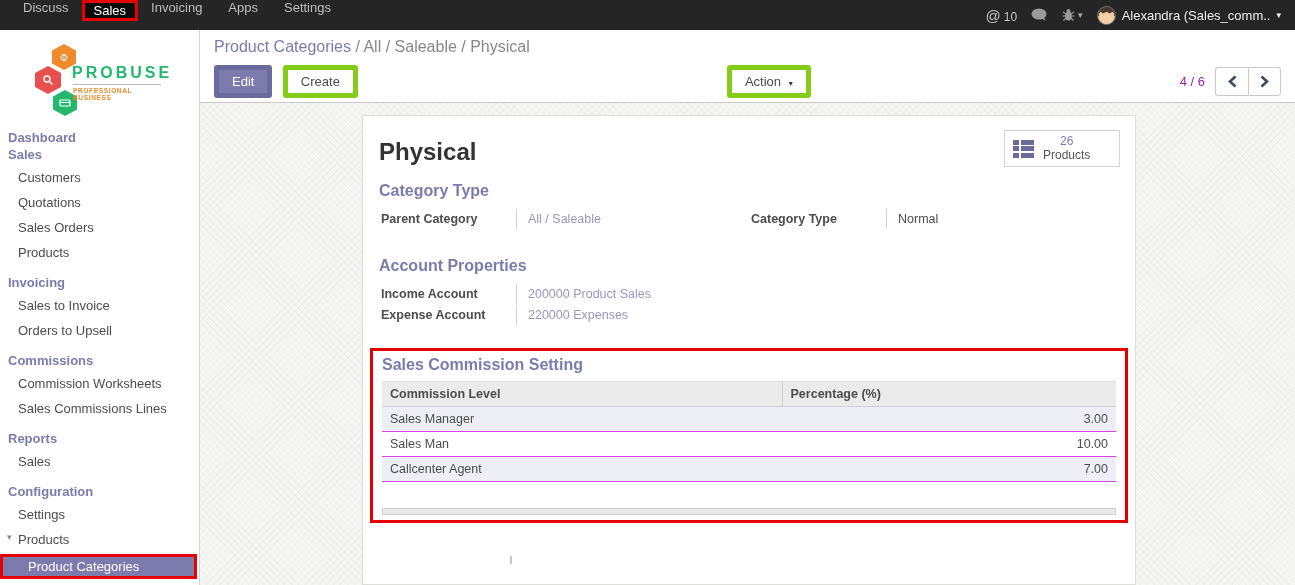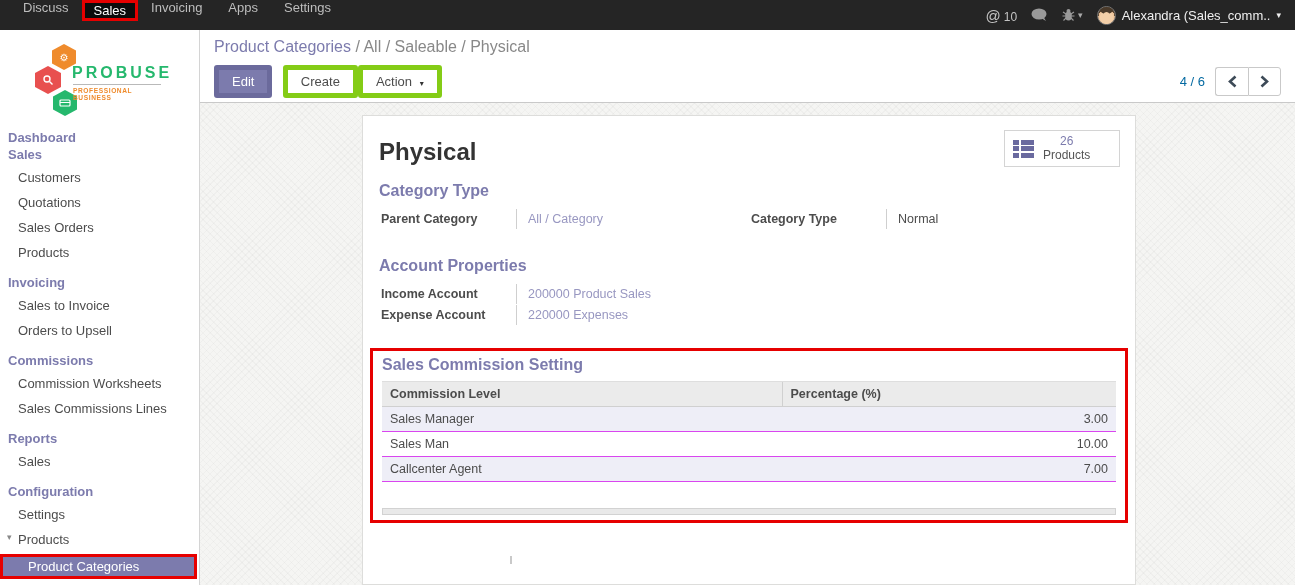--- a/index.html
+++ b/index.html
@@ -46,23 +46,23 @@
   .nav-selected { background:#7c7bad; color:#fff; border:3px solid #e60000; padding:2px 8px 2px 25px; margin:4px 2px 0 0; }
 
   
   .control-panel { background:#fff; border-bottom:1px solid #c9c9c9; padding:8px 14px 10px 14px; height:73px; }
   .breadcrumb { font-size:16px; color:#888; margin-bottom:9px; }
   .breadcrumb .bc-link { color:#7c7bad; cursor:pointer; }
   .cp-row { display:flex; align-items:center; }
   .btn { font-size:13px; border-radius:3px; padding:4px 13px; cursor:pointer; border:5px solid #84cc16; background:#fff; color:#4c4c4c; }
   .btn-primary { background:#7c7bad; border-color:#6b6a9c; color:#fff; }
   .btn + .btn { margin-left:6px; }
-  .cp-center { flex:1; display:flex; }
+  .cp-center { flex:1; display:flex; justify-content:center; }
   .cp-right { display:flex; align-items:center; gap:10px; }
-  .pager-txt { font-size:13px; color:#0369a1; }
+  .pager-txt { font-size:13px; color:#a21caf; }
   .pager-btns { display:flex; }
   .pager-btn { width:33px; height:29px; background:#fff; border:1px solid #c9c9c9; display:flex; align-items:center; justify-content:center; cursor:pointer; }
   .pager-btn:first-child { border-right:none; border-radius:3px 0 0 3px; }
   .pager-btn:last-child { border-radius:0 3px 3px 0; }
   .action-caret { font-size:8px; margin-left:4px; color:#333; }
 
   
   .content { flex:1; background-color:#f5f5f3;
     background-image:repeating-linear-gradient(45deg, rgba(0,0,0,0.025) 0 1px, transparent 1px 5px),
                      repeating-linear-gradient(-45deg, rgba(0,0,0,0.025) 0 1px, transparent 1px 5px);
@@ -238,21 +238,21 @@
               <div class="stat-label">Products</div>
             </span>
           </button>
 
           <h1 class="sheet-title">Physical</h1>
 
           <div class="section-heading h-cat">Category Type</div>
           <div class="field-grid">
             <div class="field">
               <span class="field-label">Parent Category</span>
-              <span class="field-value link">All / Category</span>
+              <span class="field-value link">All / Saleable</span>
             </div>
             <div class="field">
               <span class="field-label">Category Type</span>
               <span class="field-value">Normal</span>
             </div>
           </div>
 
           <div class="section-heading h-acc">Account Properties</div>
           <div class="field-grid acc-grid">
             <div class="field">

